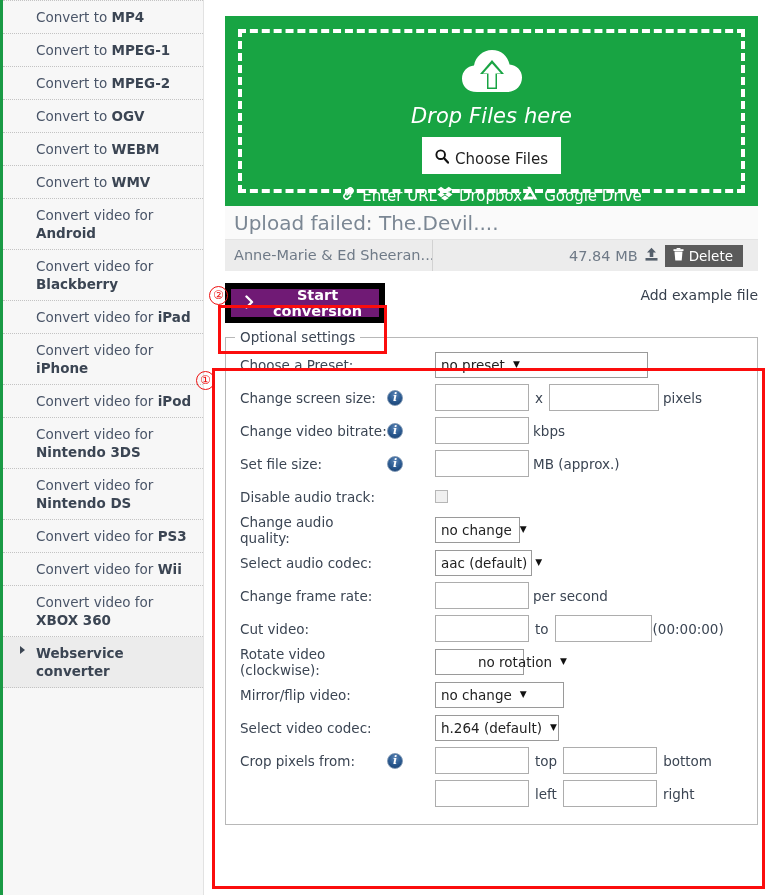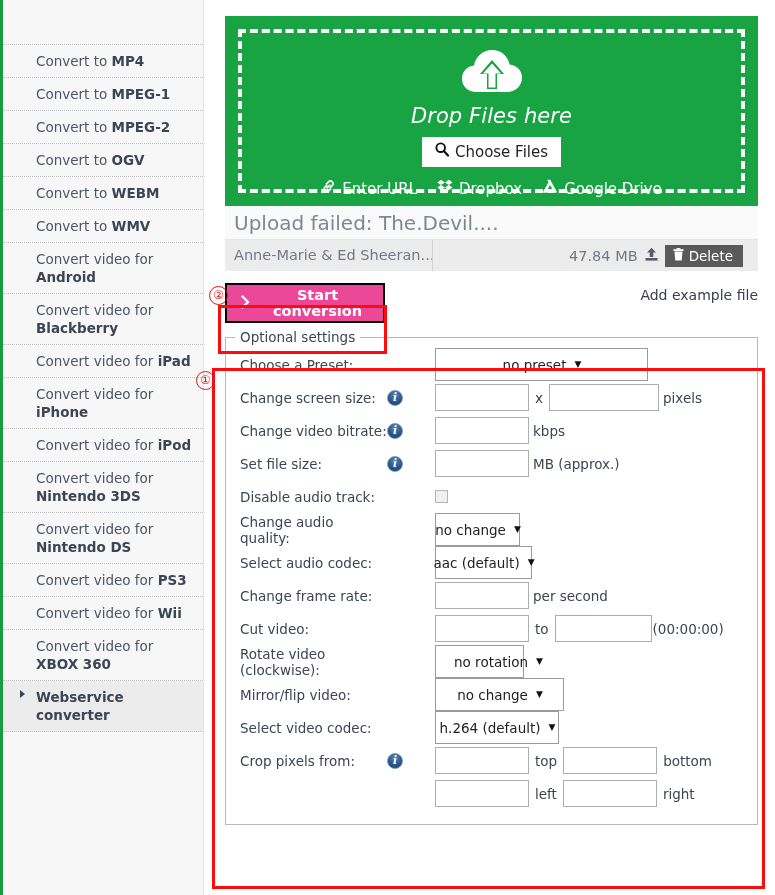--- a/index.html
+++ b/index.html
@@ -27,21 +27,21 @@
   }
   .nav-item {
     position: relative;
     padding: 7px 10px 7px 33px;
     font-size: 13.5px;
     line-height: 18px;
     color: #4a5568;
     border-bottom: 1px dotted #c3c3c3;
     background: #f7f7f7;
   }
-  .nav-item:first-child { border-top: 1px dotted #c3c3c3; margin-top: 44px; }
+  .nav-item:first-child { border-top: 1px dotted #c3c3c3; }
   .nav-item b { font-weight: bold; color: #3b4553; }
   .nav-item.highlight {
     background: #ececec;
     padding-left: 33px;
   }
   .nav-item .caret {
     position: absolute;
     left: 17px; top: 9px;
     width: 0; height: 0;
     border-left: 5px solid #3b4553;
@@ -81,32 +81,31 @@
     font-size: 21px;
     margin-top: 5px;
     letter-spacing: .1px;
     font-style: italic;
   }
   #choose-files {
     margin-top: 9px;
     background: #ffffff;
     color: #222222;
     font-size: 15px;
-    padding: 5px 13px 6px 13px;
+    padding: 12px 13px 6px 13px;
     border: 0;
     display: inline-flex;
     align-items: center;
     gap: 6px;
     cursor: pointer;
     font-family: "DejaVu Sans", "Liberation Sans", sans-serif;
   }
   #source-links {
     margin-top: 12px;
     display: flex;
-    gap: 20px;
     color: #ffffff;
     font-size: 15px;
     align-items: flex-start;
   }
   .src-link {
     display: inline-flex;
     align-items: center;
     gap: 6px;
     color: #ffffff;
     text-decoration: none;
@@ -167,26 +166,26 @@
   }
 
   
   #action-row {
     position: relative;
     height: 58px;
   }
   #start-btn {
     position: absolute;
     left: 0; top: 12px;
-    background: #ec4899;
+    background: #701a75;
     color: #ffffff;
     font-weight: bold;
     font-size: 14.5px;
     width: 160px; height: 40px;
-    border: 2px solid #000000;
+    border: 6px solid #000000;
     display: inline-flex;
     align-items: center;
     gap: 8px;
     padding-left: 14px;
     cursor: pointer;
     font-family: "DejaVu Sans", "Liberation Sans", sans-serif;
   }
   #add-example {
     position: absolute;
     right: 2px; top: 16px;
@@ -237,29 +236,29 @@
     height: 27px;
     border: 1px solid #adadad;
     background: #ffffff;
     font-size: 13.5px;
     padding: 0 4px;
     color: #222;
     font-family: "DejaVu Sans", "Liberation Sans", sans-serif;
   }
   .w-in { width: 94px; }
   .sel {
-    height: 33px;
+    height: 26px;
     border: 1px solid #9a9a9a;
     background: #ffffff;
     font-size: 13.5px;
     color: #222222;
     padding: 0 4px 0 5px;
     display: inline-flex;
     align-items: center;
-    justify-content: center;
+    justify-content: flex-start;
     cursor: pointer;
     white-space: nowrap;
   }
   .sel .arrow {
     margin-left: 8px;
     font-size: 9px;
     color: #111;
     line-height: 1;
   }
   .unit {

